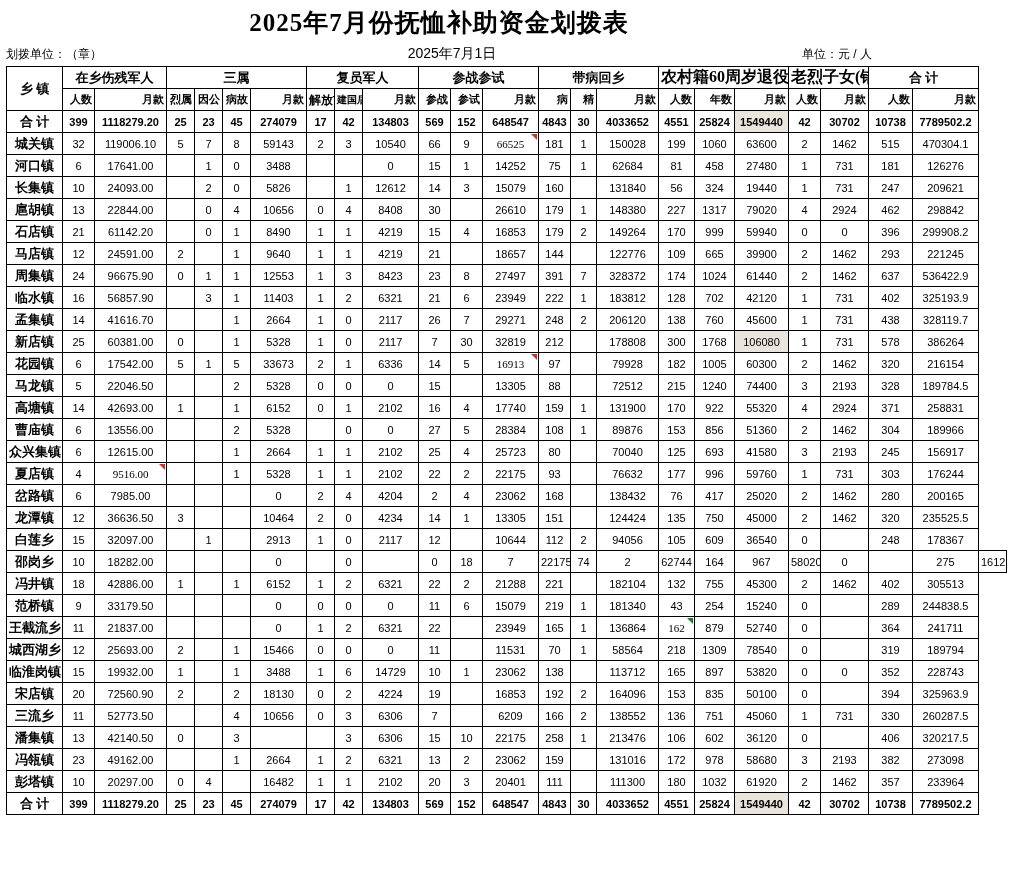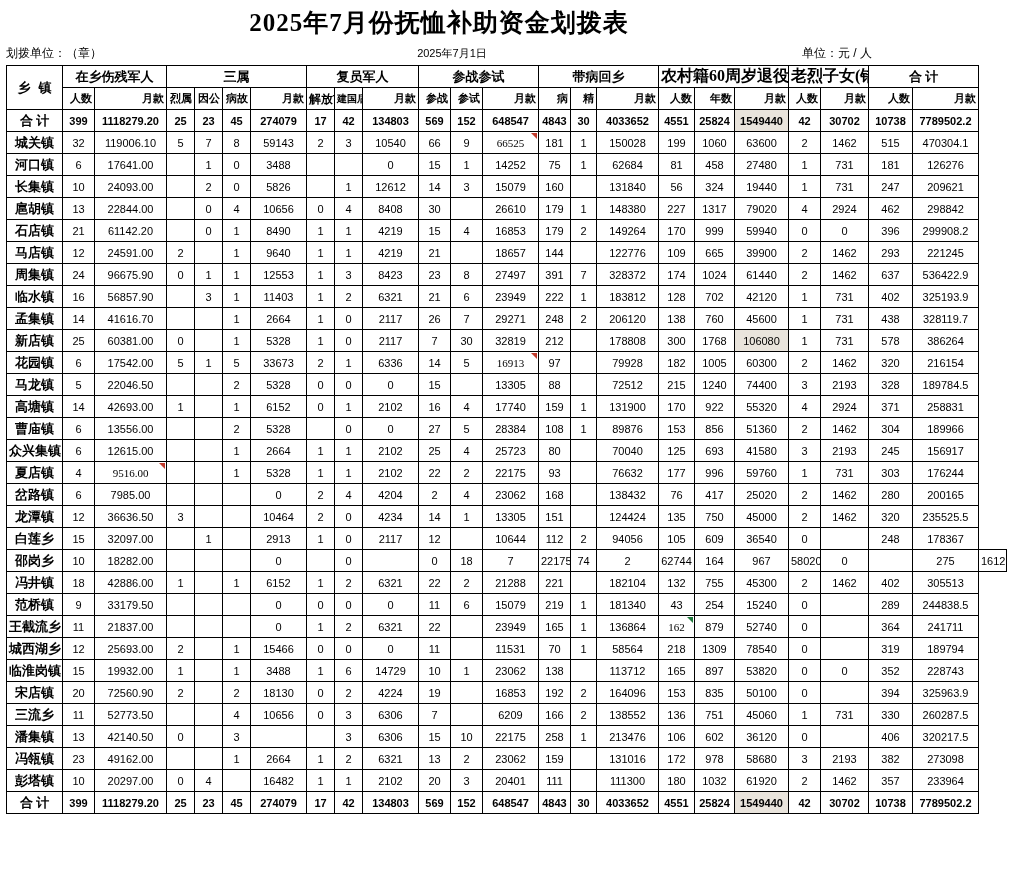--- a/index.html
+++ b/index.html
@@ -17,21 +17,21 @@
     letter-spacing:1px;
     padding:6px 0 6px 0;
   }
   .meta{
     display:flex;
     align-items:center;
     font-size:12px;
     padding:0 6px 3px 6px;
   }
   .meta .left{flex:0 0 auto;font-family:Liberation Mono, monospace;}
-  .meta .center{flex:1 1 auto;text-align:center;font-size:11px;}
+  .meta .center{flex:1 1 auto;text-align:center;font-size:14px;}
   .meta .right{flex:0 0 auto;}
   table{
     border-collapse:collapse;
     width:1001px;
     margin:0 6px;
     table-layout:fixed;
   }
   th,td{
     border:1px solid #000;
     font-size:11px;
@@ -41,21 +41,21 @@
     overflow:hidden;
     white-space:nowrap;
   }
   thead th{
     font-weight:700;
     font-family:"Liberation Serif","DejaVu Serif",serif;
   }
   .grp{font-size:13px;font-weight:700;}
   .grp-small{font-size:16px;font-weight:700;line-height:1.05;}
   .sub{font-size:11px;font-weight:700;text-align:right;}
-  .rowhead{font-weight:700;font-size:13px;font-family:Liberation Mono, monospace;}
+  .rowhead{font-weight:700;font-size:13px;font-family:Liberation Serif, serif;}
   td.name{font-weight:700;font-size:13px;font-family:"Liberation Serif","DejaVu Serif",serif;text-align:center;}
   td.num{text-align:center;font-size:11px;}
   tr.total td{font-weight:700;}
   td.shade{background:#e9e4dc;}
   .cell-mark{position:relative;font-family:Liberation Serif, serif;}
   .cell-mark::after{
     content:"";
     position:absolute;
     right:1px;top:1px;
     border-width:0 6px 6px 0;

